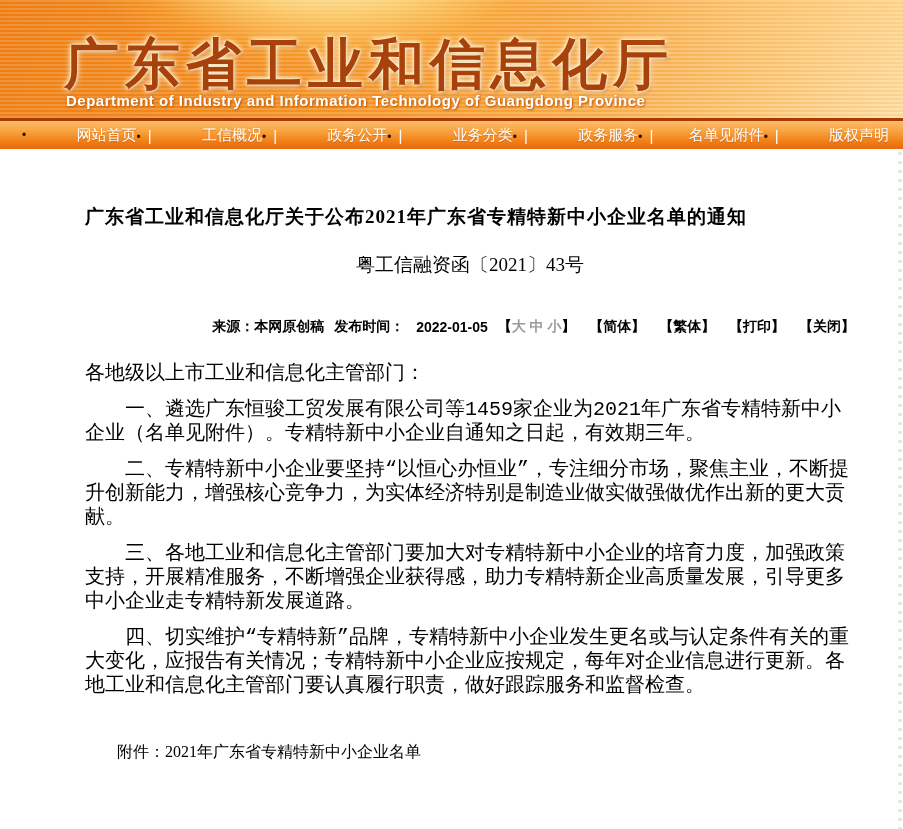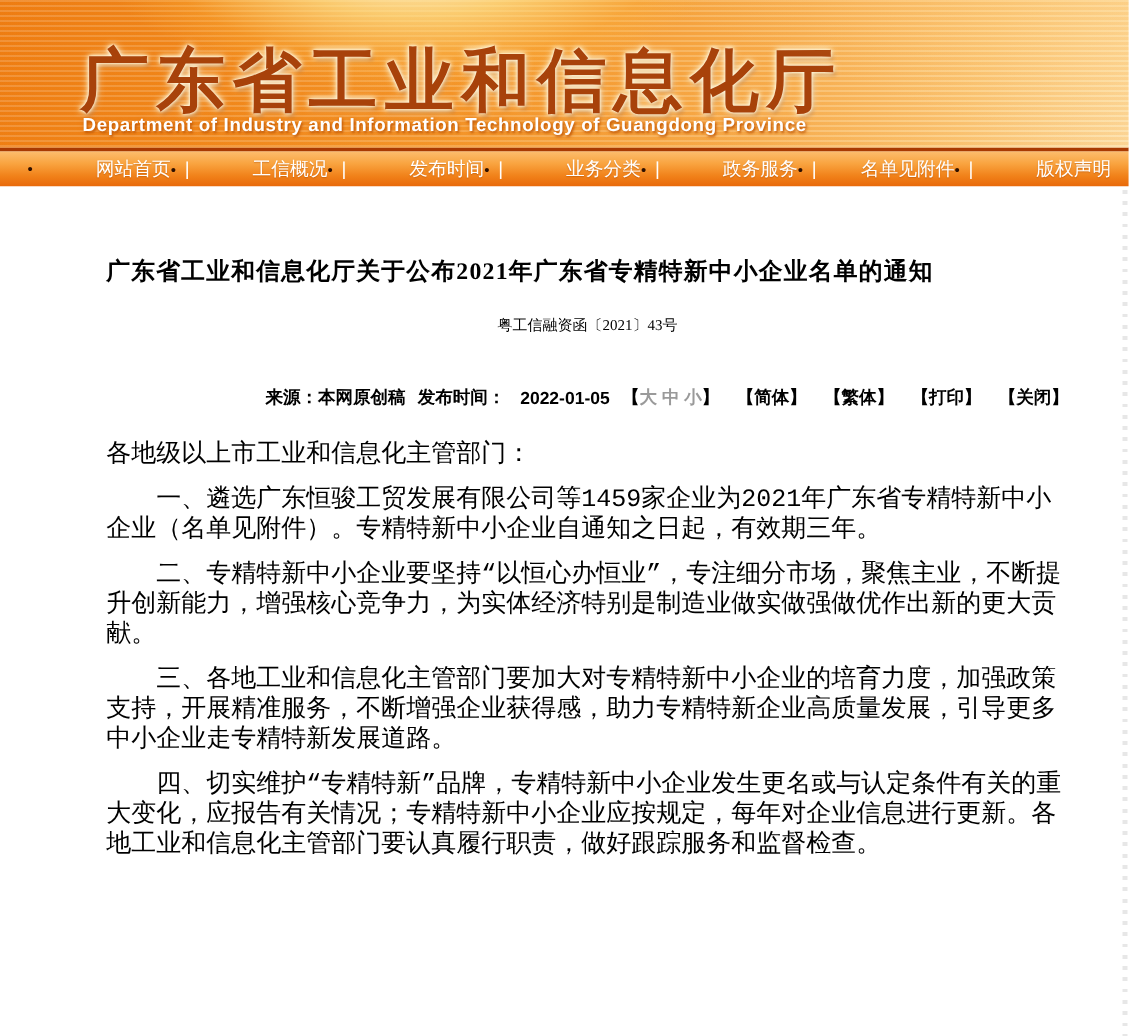--- a/index.html
+++ b/index.html
@@ -70,21 +70,21 @@
     color:#000;
   }
   .article-title {
     font-size:19px; font-weight:bold;
     letter-spacing:1px;
     font-family:"Liberation Serif","DejaVu Serif",serif;
   }
   .doc-number {
     text-align:center;
     margin-top:22px;
-    font-size:12px;
+    font-size:19px;
     font-family:"Liberation Serif","DejaVu Serif",serif;
   }
   .meta-line {
     text-align:right;
     margin-top:40px;
     font-size:14px; font-weight:bold;
     color:#000;
   }
   .meta-line span { vertical-align:middle; }
   .meta-source { margin-right:4px; }
@@ -122,21 +122,21 @@
   <div class="banner-title">广东省工业和信息化厅</div>
   <div class="banner-subtitle">Department of Industry and Information Technology of Guangdong Province</div>
 </header>
 
 <nav class="nav">
   <span class="nav-lead-bullet">•</span>
   <a class="nav-item">网站首页</a>
   <span class="nav-sep"><span class="sep-bullet">•</span><span class="sep-pipe">|</span></span>
   <a class="nav-item">工信概况</a>
   <span class="nav-sep"><span class="sep-bullet">•</span><span class="sep-pipe">|</span></span>
-  <a class="nav-item">发布时间</a>
+  <a class="nav-item">政务公开</a>
   <span class="nav-sep"><span class="sep-bullet">•</span><span class="sep-pipe">|</span></span>
   <a class="nav-item">业务分类</a>
   <span class="nav-sep"><span class="sep-bullet">•</span><span class="sep-pipe">|</span></span>
   <a class="nav-item">政务服务</a>
   <span class="nav-sep"><span class="sep-bullet">•</span><span class="sep-pipe">|</span></span>
   <a class="nav-item">名单见附件</a>
   <span class="nav-sep"><span class="sep-bullet">•</span><span class="sep-pipe">|</span></span>
   <a class="nav-item">版权声明</a>
 </nav>
 
@@ -156,15 +156,16 @@
   </div>
 
   <div class="article-body">
     <p class="no-indent">各地级以上市工业和信息化主管部门：</p>
     <p>一、遴选广东恒骏工贸发展有限公司等1459家企业为2021年广东省专精特新中小企业（名单见附件）。专精特新中小企业自通知之日起，有效期三年。</p>
     <p>二、专精特新中小企业要坚持“以恒心办恒业”，专注细分市场，聚焦主业，不断提升创新能力，增强核心竞争力，为实体经济特别是制造业做实做强做优作出新的更大贡献。</p>
     <p>三、各地工业和信息化主管部门要加大对专精特新中小企业的培育力度，加强政策支持，开展精准服务，不断增强企业获得感，助力专精特新企业高质量发展，引导更多中小企业走专精特新发展道路。</p>
     <p>四、切实维护“专精特新”品牌，专精特新中小企业发生更名或与认定条件有关的重大变化，应报告有关情况；专精特新中小企业应按规定，每年对企业信息进行更新。各地工业和信息化主管部门要认真履行职责，做好跟踪服务和监督检查。</p>
   </div>
 
+  <div class="attachment-line">附件：2021年广东省专精特新中小企业名单</div>
 </main>
 
 <div class="edge-texture"></div>
 
 </body></html>

